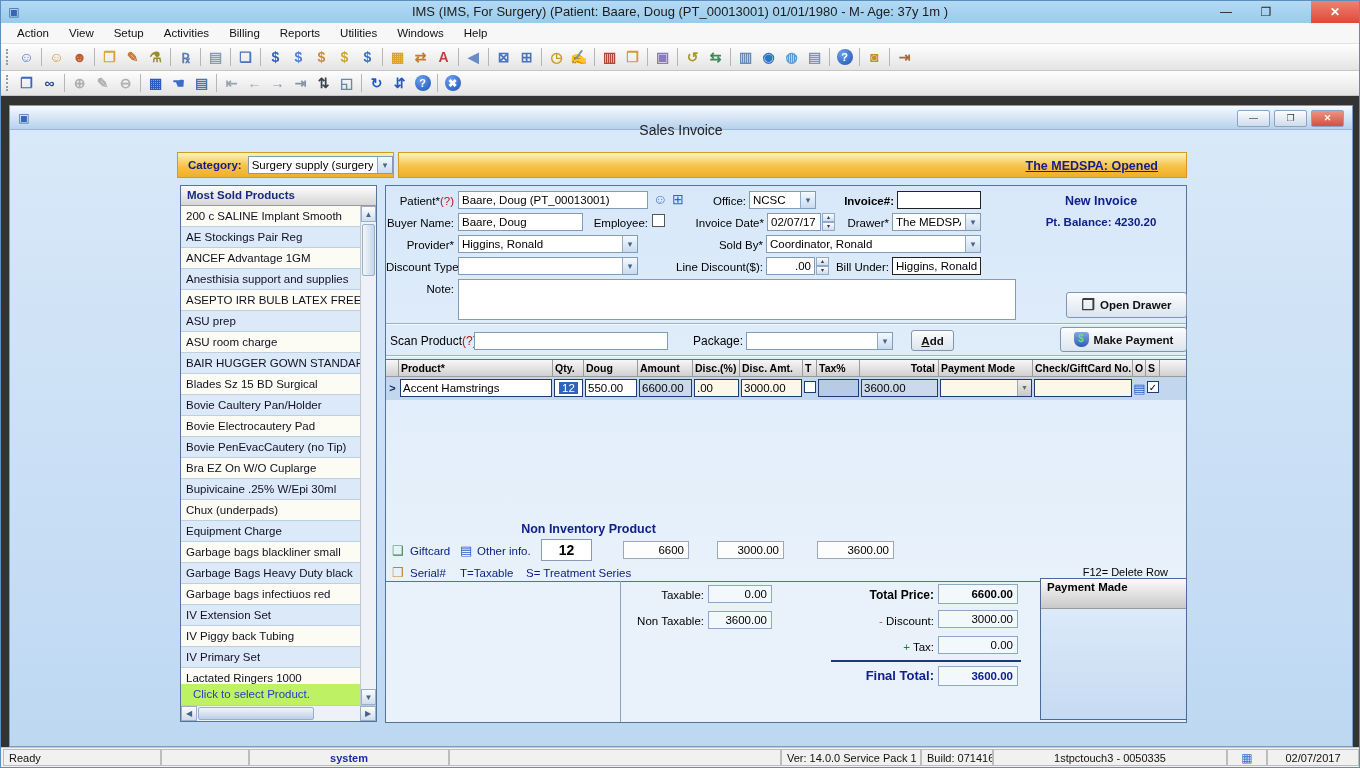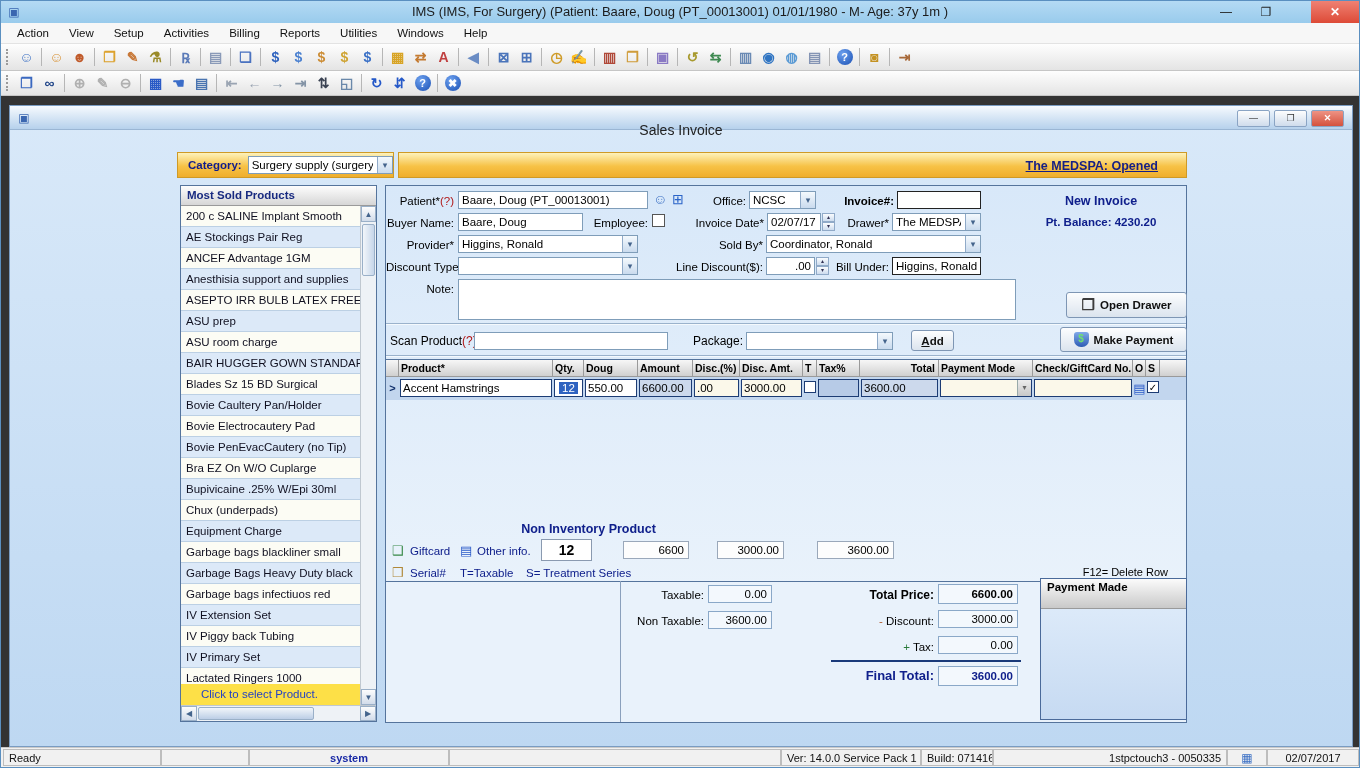--- a/index.html
+++ b/index.html
@@ -53,21 +53,21 @@
   .spin{position:absolute;top:0;bottom:0;right:0;width:13px;display:flex;flex-direction:column}
   .spin span{flex:1;border:1px solid #90aac8;background:linear-gradient(#fafcfe,#cddcee);font-size:6px;line-height:7px;text-align:center;color:#335}
   .chk{position:absolute;width:13px;height:13px;background:#fff;border:1px solid #555;text-align:center;font-size:10px;line-height:12px;color:#111}
 
   
   .sidebar{position:absolute;left:170px;top:79px;width:197px;height:537px;background:#fff;border:1px solid #55749c}
   .sb-header{height:20px;background:linear-gradient(#fdfdfd,#d6d6d6);border-bottom:1px solid #9a9a9a;color:#182a80;font-weight:bold;font-size:11.5px;line-height:19px;padding-left:6px}
   .sb-list{position:absolute;top:20px;left:0;right:16px;bottom:37px;overflow:hidden}
   .si{height:21px;line-height:20px;padding-left:5px;border-bottom:1px solid #bcd0e4;font-size:11.5px;color:#101020;background:#fcfcf4;white-space:nowrap;overflow:hidden}
   .si:nth-child(even){background:#dcE9f8;background:#dce9f8}
-  .sb-footer{position:absolute;left:0;right:16px;bottom:16px;height:21px;line-height:20px;padding-left:20px;color:#2442c4;font-size:11.5px;background:#fde047}
+  .sb-footer{position:absolute;left:0;right:16px;bottom:16px;height:21px;line-height:20px;padding-left:12px;color:#2442c4;font-size:11.5px;background:#bef264}
   .vscroll{position:absolute;top:20px;right:0;bottom:16px;width:16px;background:#eef2f6;border-left:1px solid #c0c8d0}
   .vscroll .arr{position:absolute;left:0;width:15px;height:16px;background:linear-gradient(#fdfdfd,#d2dcea);border:1px solid #9ab0c8;color:#44648c;font-size:8px;text-align:center;line-height:15px}
   .vthumb{position:absolute;left:1px;top:18px;width:13px;height:52px;background:linear-gradient(90deg,#f2f6fa,#c6d6ea);border:1px solid #9ab0c8;border-radius:2px}
   .hscroll{position:absolute;left:0;right:0;bottom:0;height:16px;background:#eef2f6;border-top:1px solid #c0c8d0}
   .hscroll .arr{position:absolute;top:0;width:16px;height:15px;background:linear-gradient(#fdfdfd,#d2dcea);border:1px solid #9ab0c8;color:#44648c;font-size:8px;text-align:center;line-height:14px}
   .hthumb{position:absolute;left:17px;top:1px;width:116px;height:13px;background:linear-gradient(#f2f6fa,#bccee6);border:1px solid #9ab0c8;border-radius:2px}
 
   
   .panel{position:absolute;left:375px;top:79px;width:802px;height:538px;background:linear-gradient(#d8e8f9,#e9f2fb 75%);border:1px solid #55749c}
   .navy{color:#10208c}
@@ -469,16 +469,16 @@
   </div>
 </div>
 
 <div class="statusbar">
   <span class="seg" style="left:2px;width:158px">Ready</span>
   <span class="seg" style="left:160px;width:88px"></span>
   <span class="seg" style="left:248px;width:200px;text-align:center;font-weight:bold;color:#1a2aa6">system</span>
   <span class="seg" style="left:448px;width:332px"></span>
   <span class="seg" style="left:780px;width:140px;text-align:center">Ver: 14.0.0 Service Pack 1</span>
   <span class="seg" style="left:920px;width:72px;text-align:center">Build: 071416</span>
-  <span class="seg" style="left:992px;width:234px;text-align:right">1stpctouch3 - 0050335</span>
+  <span class="seg" style="left:992px;width:234px;text-align:center">1stpctouch3 - 0050335</span>
   <span class="seg" style="left:1226px;width:40px;text-align:center;color:#3a6fc4;font-size:12px">▦</span>
   <span class="seg" style="left:1266px;width:92px;text-align:center">02/07/2017</span>
 </div>
 
 </body></html>

